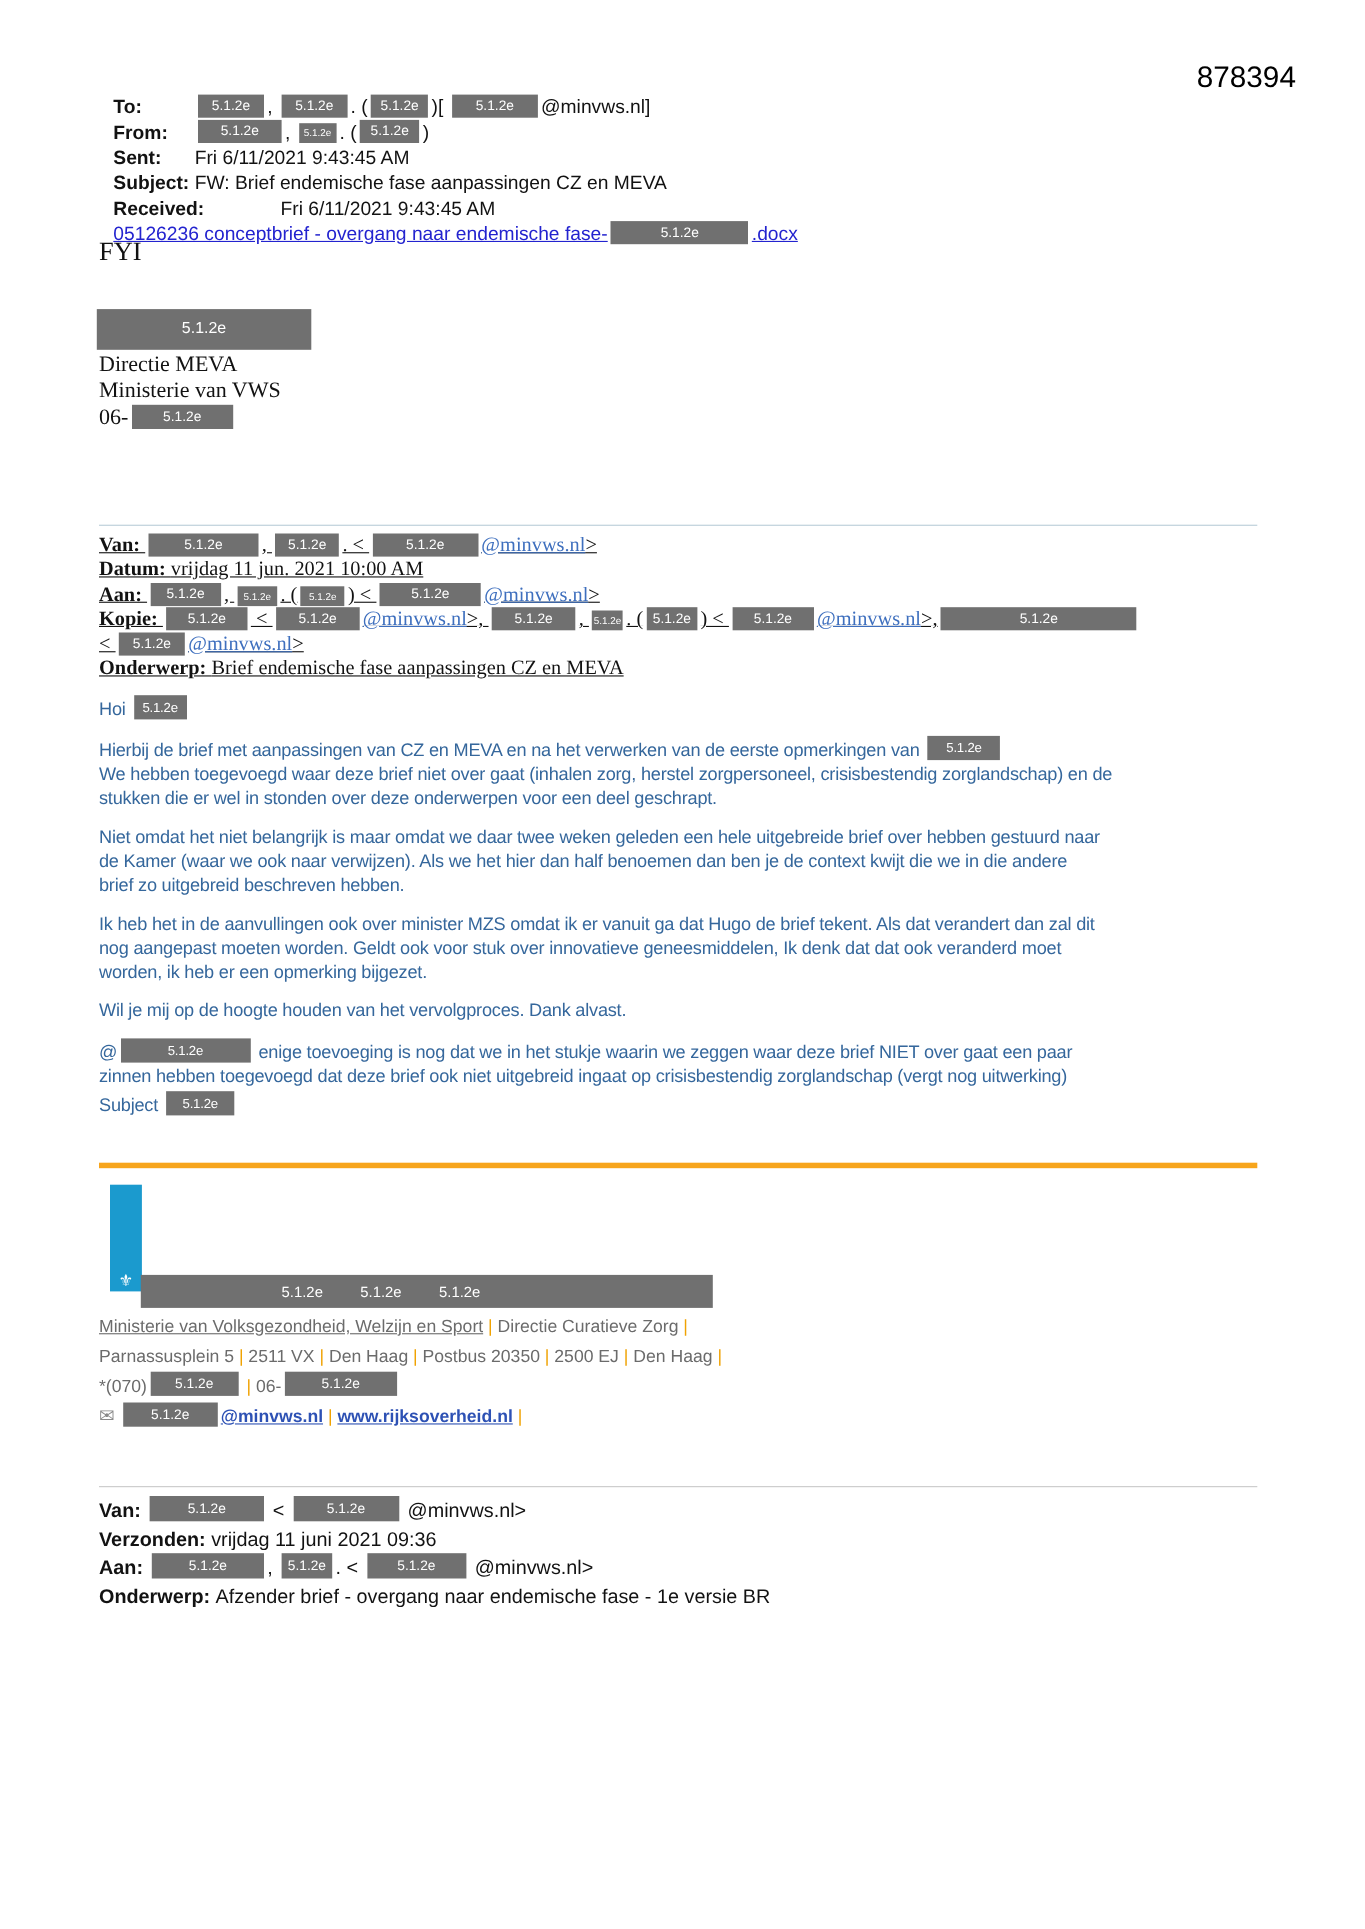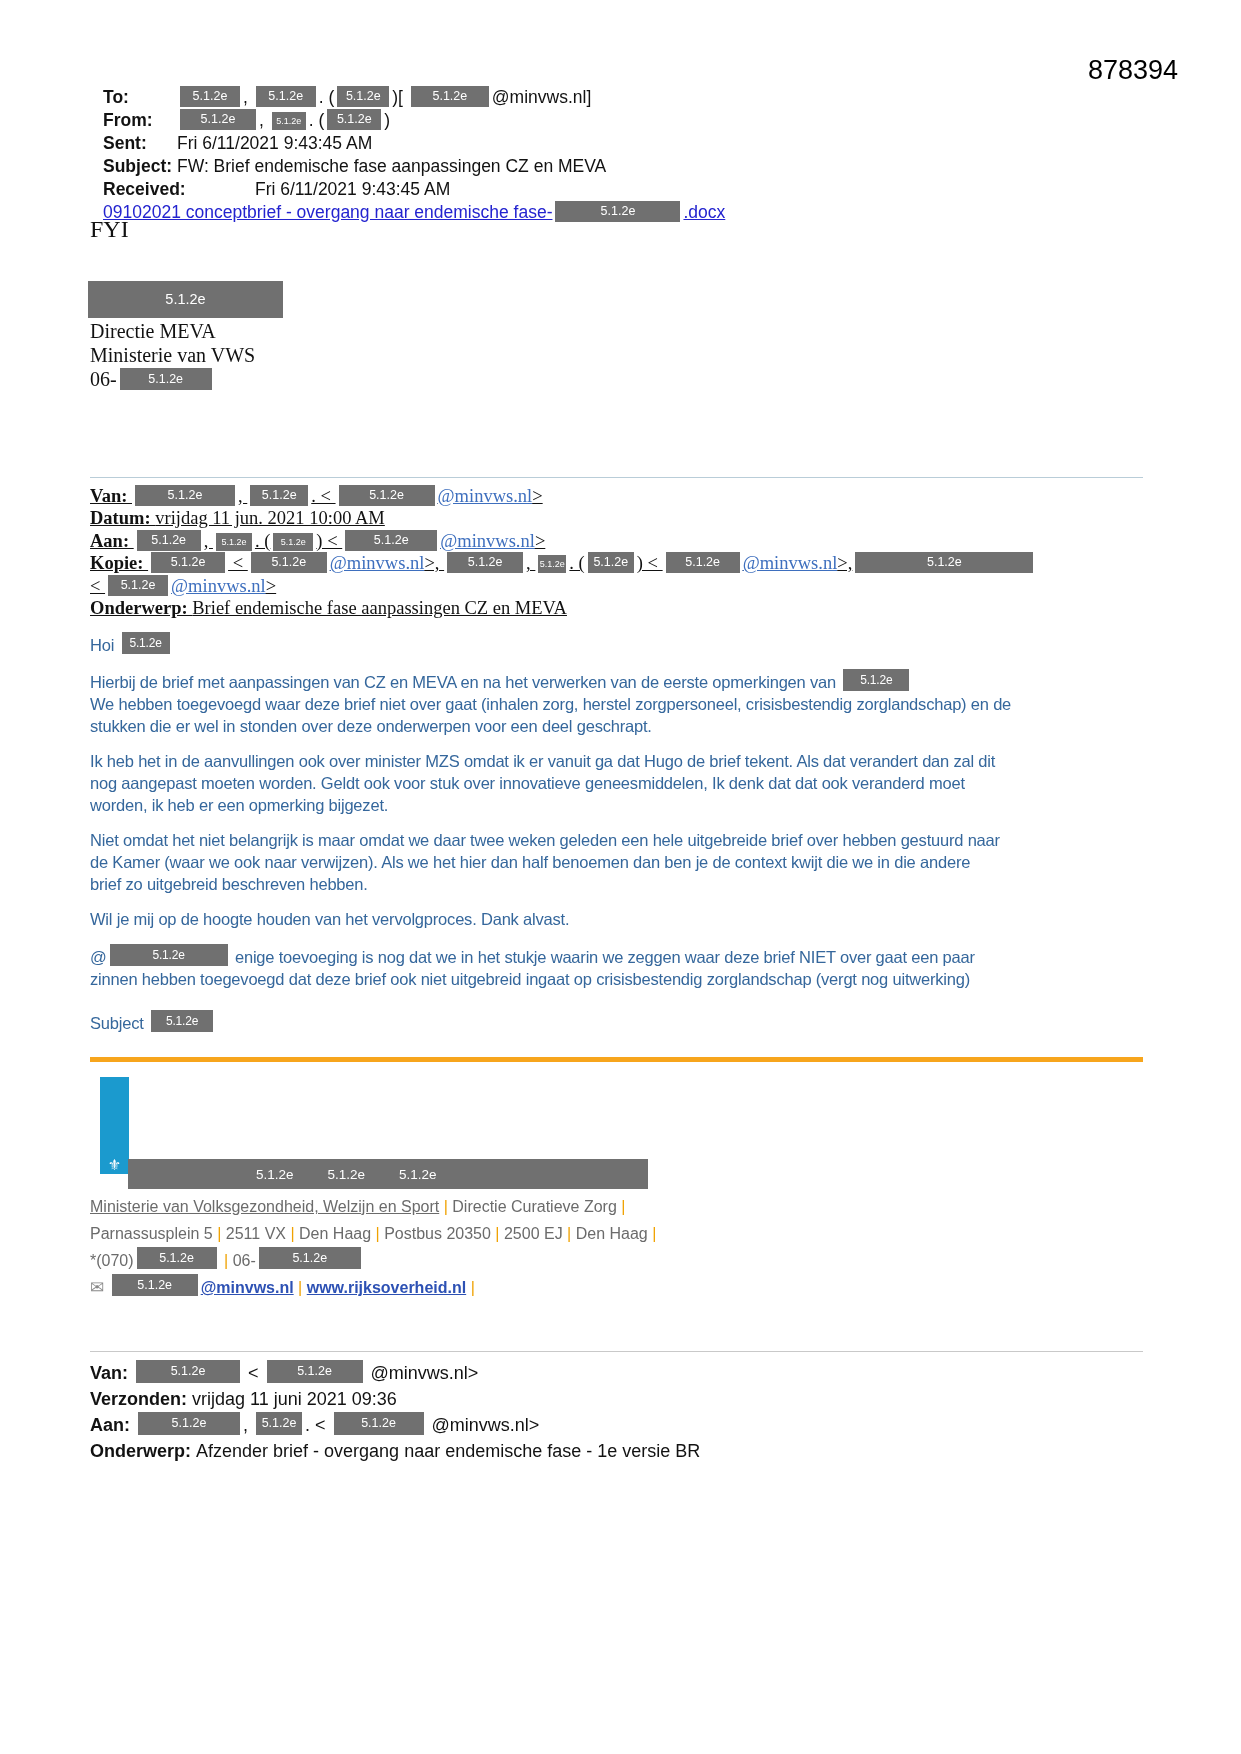--- a/index.html
+++ b/index.html
@@ -35,21 +35,21 @@
   
   .h2block{left:90px;top:485px;font-family:"Liberation Serif",serif;font-size:18.5px;}
   .h2line{line-height:21.8px;text-decoration:underline;}
   .lbl{font-weight:bold;}
   .slink{color:#3e6fbe;text-decoration:underline;cursor:pointer;}
 
   
   .bodytext{left:90px;top:632px;color:#35679c;font-size:16.5px;letter-spacing:-0.2px;width:1060px;}
   .bodytext p{margin:0 0 13px 0;line-height:22px;}
   .bodytext p.p4{margin-bottom:14px;}
-  .bodytext p.p5{margin-bottom:20px;}
+  .bodytext p.p5{margin-bottom:2px;}
   .bodytext .redact{height:22px;line-height:22px;font-size:12px;}
 
   
   .ribbon{left:100px;top:1077px;width:29px;height:97px;background:#1b9ace;}
   .ribbon .crest{position:absolute;bottom:1px;left:0;width:29px;text-align:center;
                  color:#ffffff;font-size:15px;line-height:16px;}
 
   .graybar{left:128px;top:1159px;width:520px;height:30px;background:#707070;color:#fff;
            display:flex;align-items:center;gap:34px;padding-left:128px;box-sizing:border-box;
            font-size:13.5px;z-index:2;}
@@ -92,21 +92,21 @@
     </div>
     <div class="h1row">
       <span class="hlabel">Subject:</span>
       <span><span>FW: Brief endemische fase aanpassingen CZ en MEVA</span></span>
     </div>
     <div class="h1row">
       <span class="hlabel">Received:</span>
       <span class="indent"><span>Fri 6/11/2021 9:43:45 AM</span></span>
     </div>
     <div class="h1row">
-      <span><a class="link1">09102021 conceptbrief - overgang naar endemische fase-</a><span class="redact" style="width: 125px;">5.1.2e</span><a class="link1">.docx</a></span>
+      <span><a class="link1">05126236 conceptbrief - overgang naar endemische fase-</a><span class="redact" style="width: 125px;">5.1.2e</span><a class="link1">.docx</a></span>
     </div>
   </div>
 
   <div class="abs fyi">FYI</div>
 
   <div class="abs bigredact">5.1.2e</div>
 
   <div class="abs sig">
     <div>Directie MEVA</div>
     <div>Ministerie van VWS</div>
@@ -119,22 +119,22 @@
     <div class="h2line"><span class="lbl">Van: </span><span class="redact" style="width: 100px;">5.1.2e</span><span>, </span><span class="redact" style="width: 58px;">5.1.2e</span><span>. &lt; </span><span class="redact" style="width: 96px;">5.1.2e</span><a class="slink">@minvws.nl</a><span>&gt;</span></div>
     <div class="h2line"><span class="lbl">Datum: </span><span>vrijdag 11 jun. 2021 10:00 AM</span></div>
     <div class="h2line"><span class="lbl">Aan: </span><span class="redact" style="width: 64px;">5.1.2e</span><span>, </span><span class="redact sm" style="width: 36px;">5.1.2e</span><span>. (</span><span class="redact sm" style="width: 40px;">5.1.2e</span><span>) &lt; </span><span class="redact" style="width: 92px;">5.1.2e</span><a class="slink">@minvws.nl</a><span>&gt;</span></div>
     <div class="h2line"><span class="lbl">Kopie: </span><span class="redact" style="width: 74px;">5.1.2e</span><span> &lt; </span><span class="redact" style="width: 76px;">5.1.2e</span><a class="slink">@minvws.nl</a><span>&gt;, </span><span class="redact" style="width: 76px;">5.1.2e</span><span>, </span><span class="redact sm" style="width: 28px;">5.1.2e</span><span>. (</span><span class="redact" style="width: 46px;">5.1.2e</span><span>) &lt; </span><span class="redact" style="width: 74px;">5.1.2e</span><a class="slink">@minvws.nl</a><span>&gt;,</span><span class="redact" style="width: 178px;">5.1.2e</span><br><span>&lt; </span><span class="redact" style="width: 60px;">5.1.2e</span><a class="slink">@minvws.nl</a><span>&gt;</span></div>
     <div class="h2line"><span class="lbl">Onderwerp: </span><span>Brief endemische fase aanpassingen CZ en MEVA</span></div>
   </div>
 
   <div class="abs bodytext">
     <p><span>Hoi </span><span class="redact" style="width: 48px;">5.1.2e</span></p>
     <p><span>Hierbij de brief met aanpassingen van CZ en MEVA en na het verwerken van de eerste opmerkingen van </span><span class="redact" style="width: 66px;">5.1.2e</span><br><span>We hebben toegevoegd waar deze brief niet over gaat (inhalen zorg, herstel zorgpersoneel, crisisbestendig zorglandschap) en de</span><br><span>stukken die er wel in stonden over deze onderwerpen voor een deel geschrapt.</span></p>
+    <p><span>Niet omdat het niet belangrijk is maar omdat we daar twee weken geleden een hele uitgebreide brief over hebben gestuurd naar</span><br><span>de Kamer (waar we ook naar verwijzen). Als we het hier dan half benoemen dan ben je de context kwijt die we in die andere</span><br><span>brief zo uitgebreid beschreven hebben.</span></p>
     <p><span>Ik heb het in de aanvullingen ook over minister MZS omdat ik er vanuit ga dat Hugo de brief tekent. Als dat verandert dan zal dit</span><br><span>nog aangepast moeten worden. Geldt ook voor stuk over innovatieve geneesmiddelen, Ik denk dat dat ook veranderd moet</span><br><span>worden, ik heb er een opmerking bijgezet.</span></p>
-    <p><span>Niet omdat het niet belangrijk is maar omdat we daar twee weken geleden een hele uitgebreide brief over hebben gestuurd naar</span><br><span>de Kamer (waar we ook naar verwijzen). Als we het hier dan half benoemen dan ben je de context kwijt die we in die andere</span><br><span>brief zo uitgebreid beschreven hebben.</span></p>
     <p class="p4"><span>Wil je mij op de hoogte houden van het vervolgproces. Dank alvast.</span></p>
     <p class="p5"><span>@</span><span class="redact" style="width: 118px;">5.1.2e</span><span> enige toevoeging is nog dat we in het stukje waarin we zeggen waar deze brief NIET over gaat een paar</span><br><span>zinnen hebben toegevoegd dat deze brief ook niet uitgebreid ingaat op crisisbestendig zorglandschap (vergt nog uitwerking)</span></p>
     <p><span>Subject </span><span class="redact" style="width: 62px;">5.1.2e</span></p>
   </div>
 
   <div class="abs orangebar"></div>
 
   <div class="abs ribbon">
     <span class="crest">⚜</span>
   </div>

